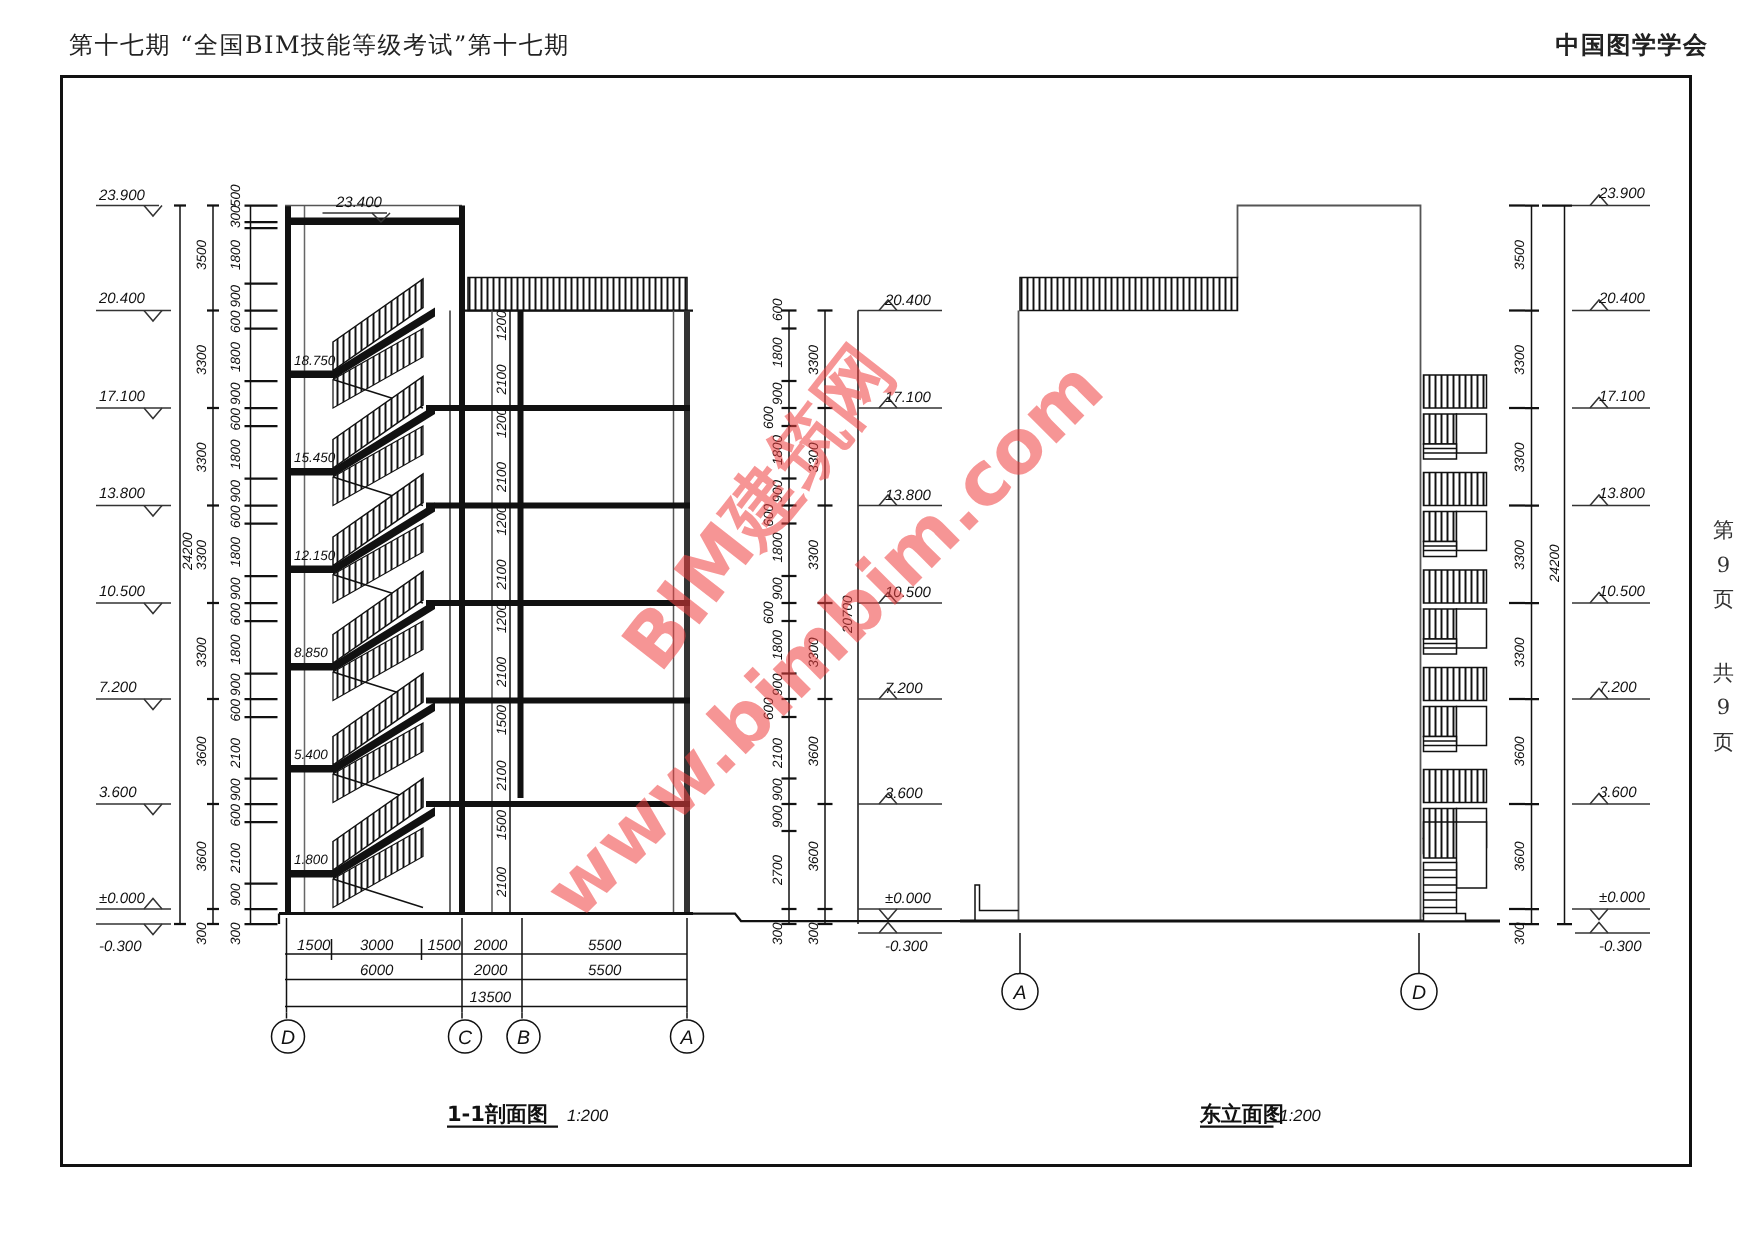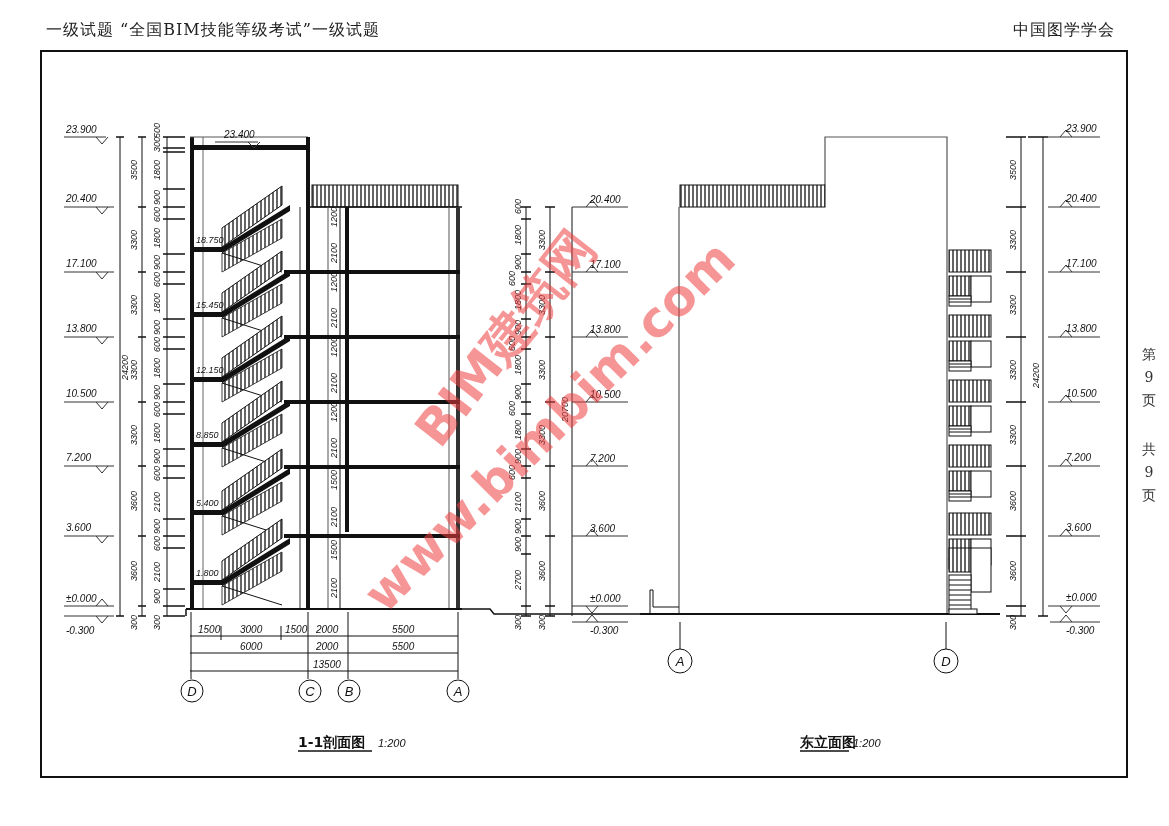--- a/index.html
+++ b/index.html
@@ -1,29 +1,29 @@
 <!DOCTYPE html>
 <html><head>
 <meta charset="utf-8">
 <style>
   html,body{margin:0;padding:0;background:#fff;}
   body{width:1169px;height:826px;position:relative;overflow:hidden;font-family:"DejaVu Serif",serif;color:#222;}
   .hdr{position:absolute;top:20px;font-size:16px;letter-spacing:1px;color:#222;}
   #hdr-left{left:46px;}
-  #hdr-right{right:54px;}
+  #hdr-right{right:30px;font-weight:bold;}
   .side{position:absolute;left:1134px;width:30px;text-align:center;font-size:14px;line-height:23px;color:#333;}
   #frame{position:absolute;left:40px;top:50px;width:1088px;height:728px;border:2px solid #111;box-sizing:border-box;}
   svg{position:absolute;left:0;top:0;}
   svg text{font-family:"Liberation Sans",sans-serif;font-style:italic;fill:#111;}
   .wm{font-family:"DejaVu Sans",sans-serif;font-weight:bold;fill:#f04040;opacity:0.55;font-style:normal;}
 </style>
 </head>
 <body>
 
-<div id="hdr-left" class="hdr">一级试题 “全国BIM技能等级考试”一级试题</div>
+<div id="hdr-left" class="hdr">第十七期 “全国BIM技能等级考试”第十七期</div>
 <div id="hdr-right" class="hdr">中国图学学会</div>
 
 <div class="side" style="top:343px;">
   <div>第</div>
   <div>9</div>
   <div>页</div>
 </div>
 <div class="side" style="top:438px;">
   <div>共</div>
   <div>9</div>

